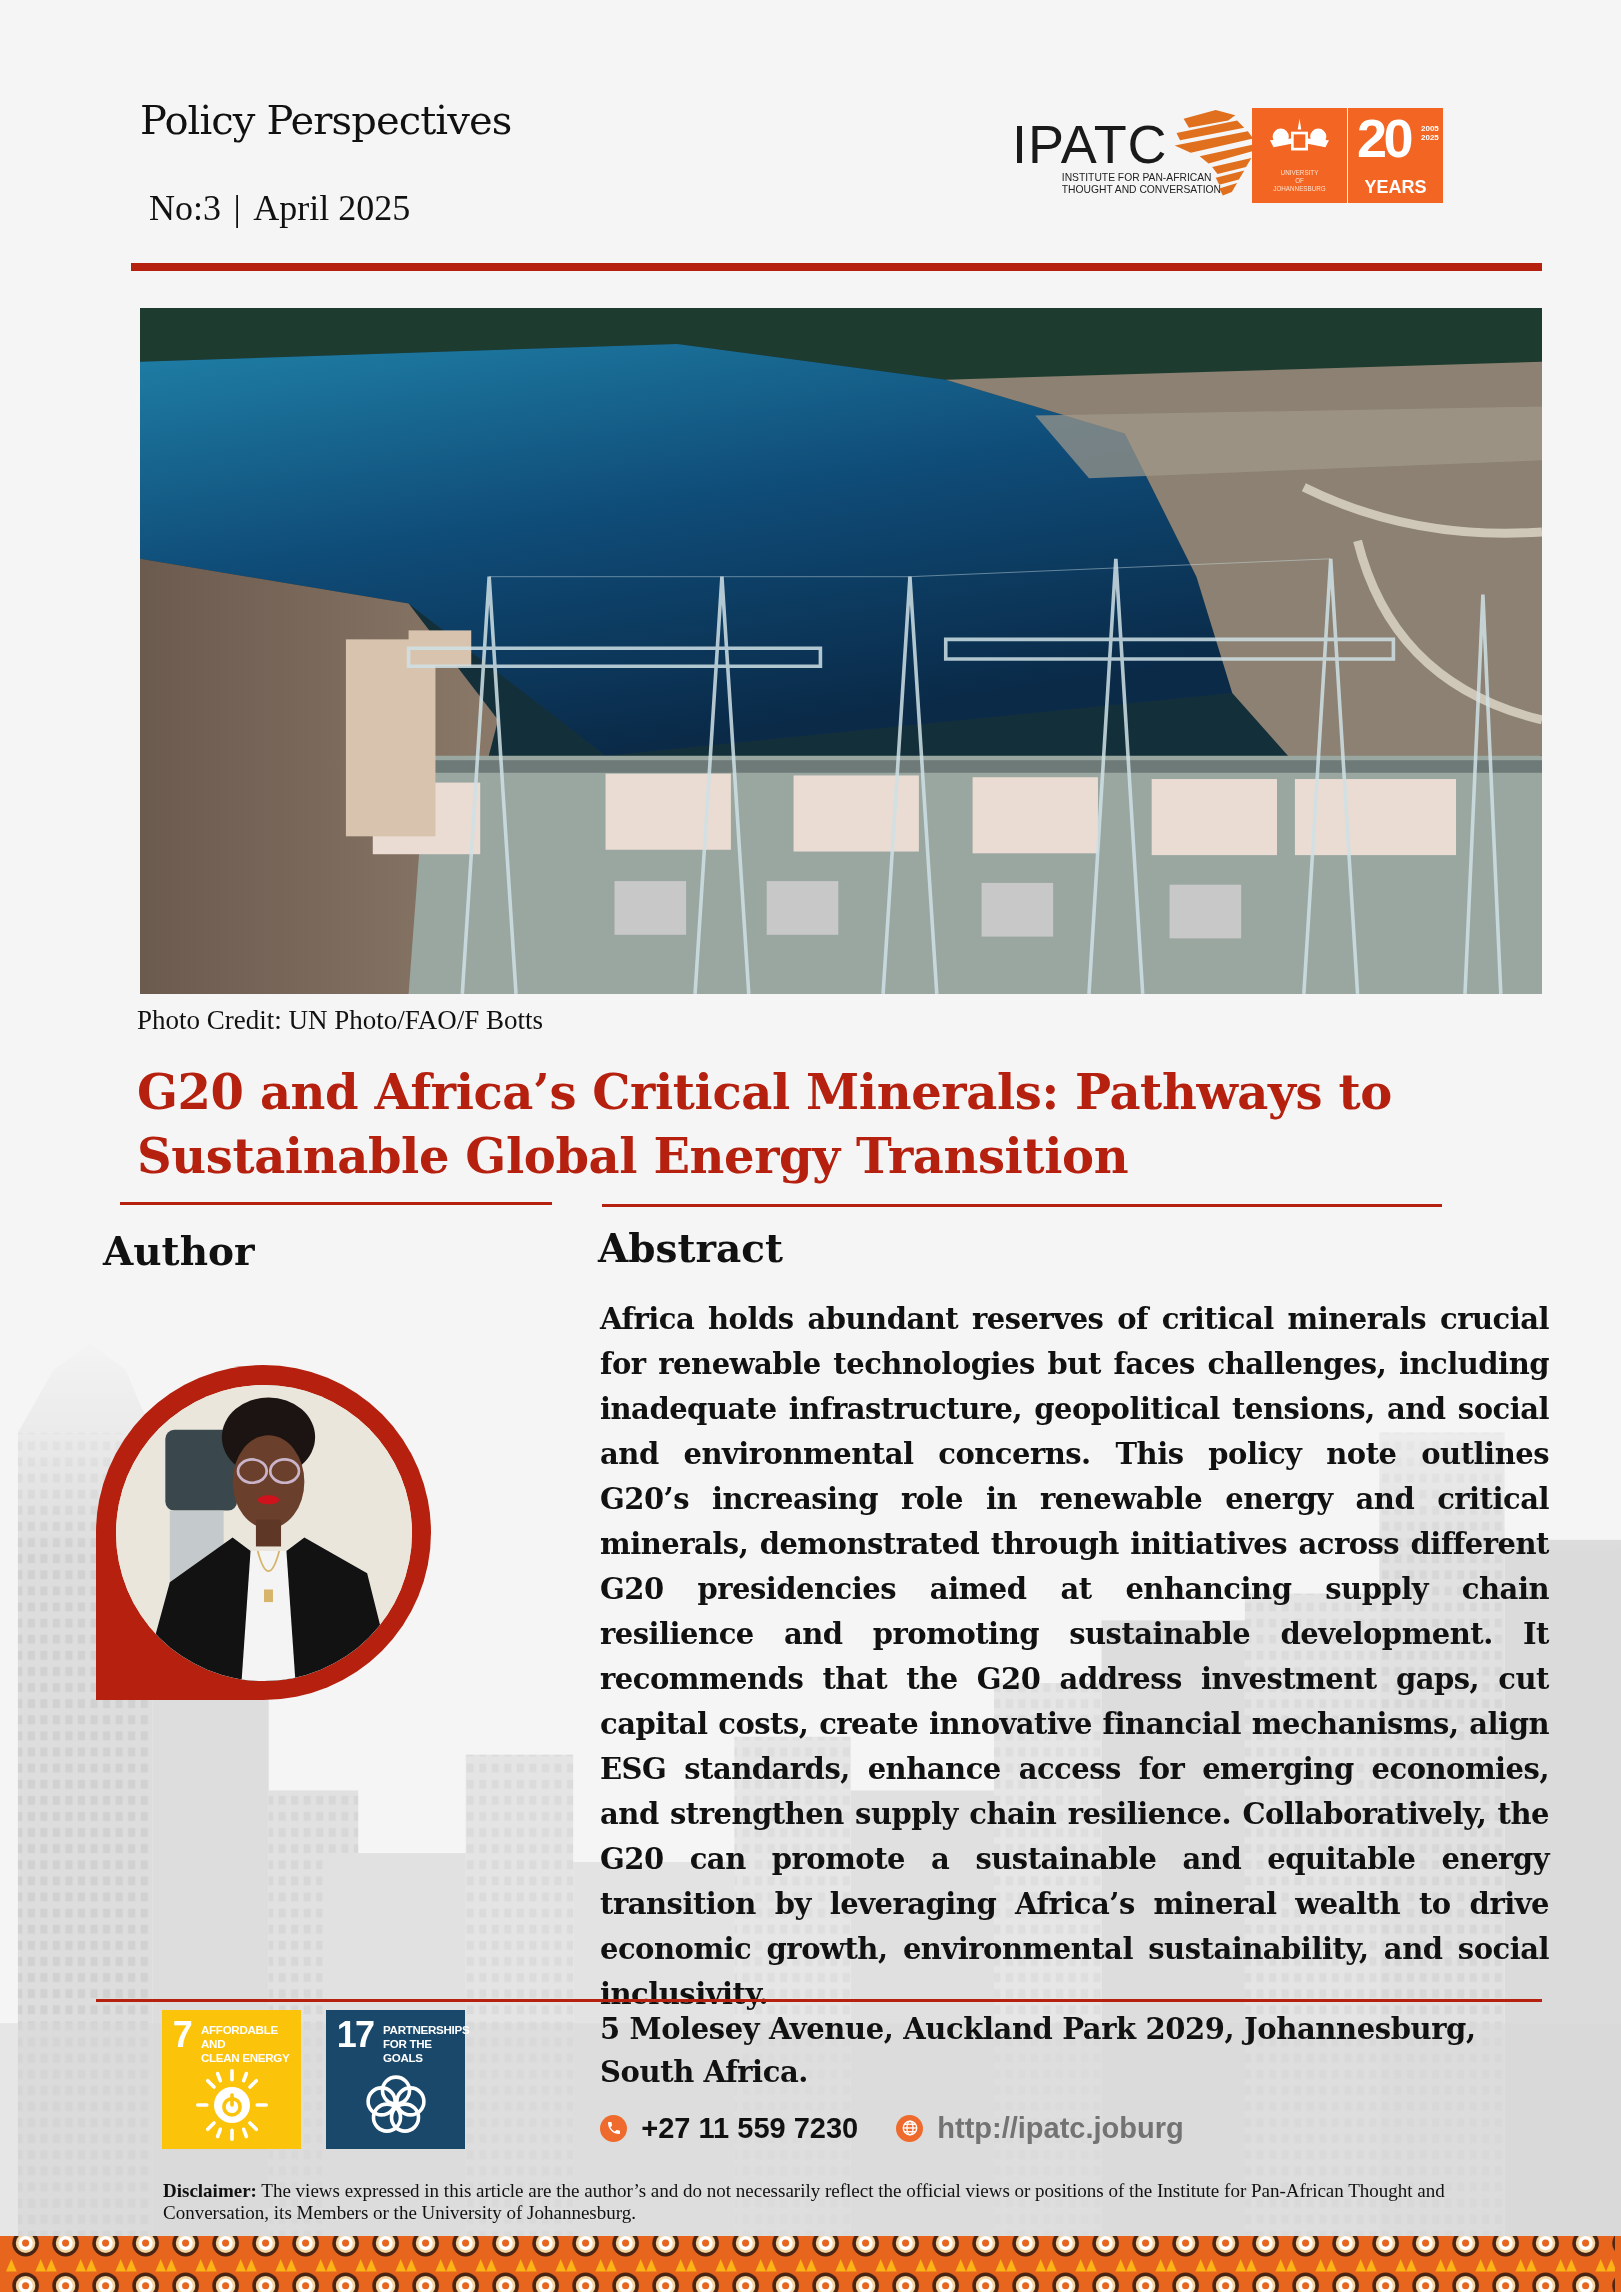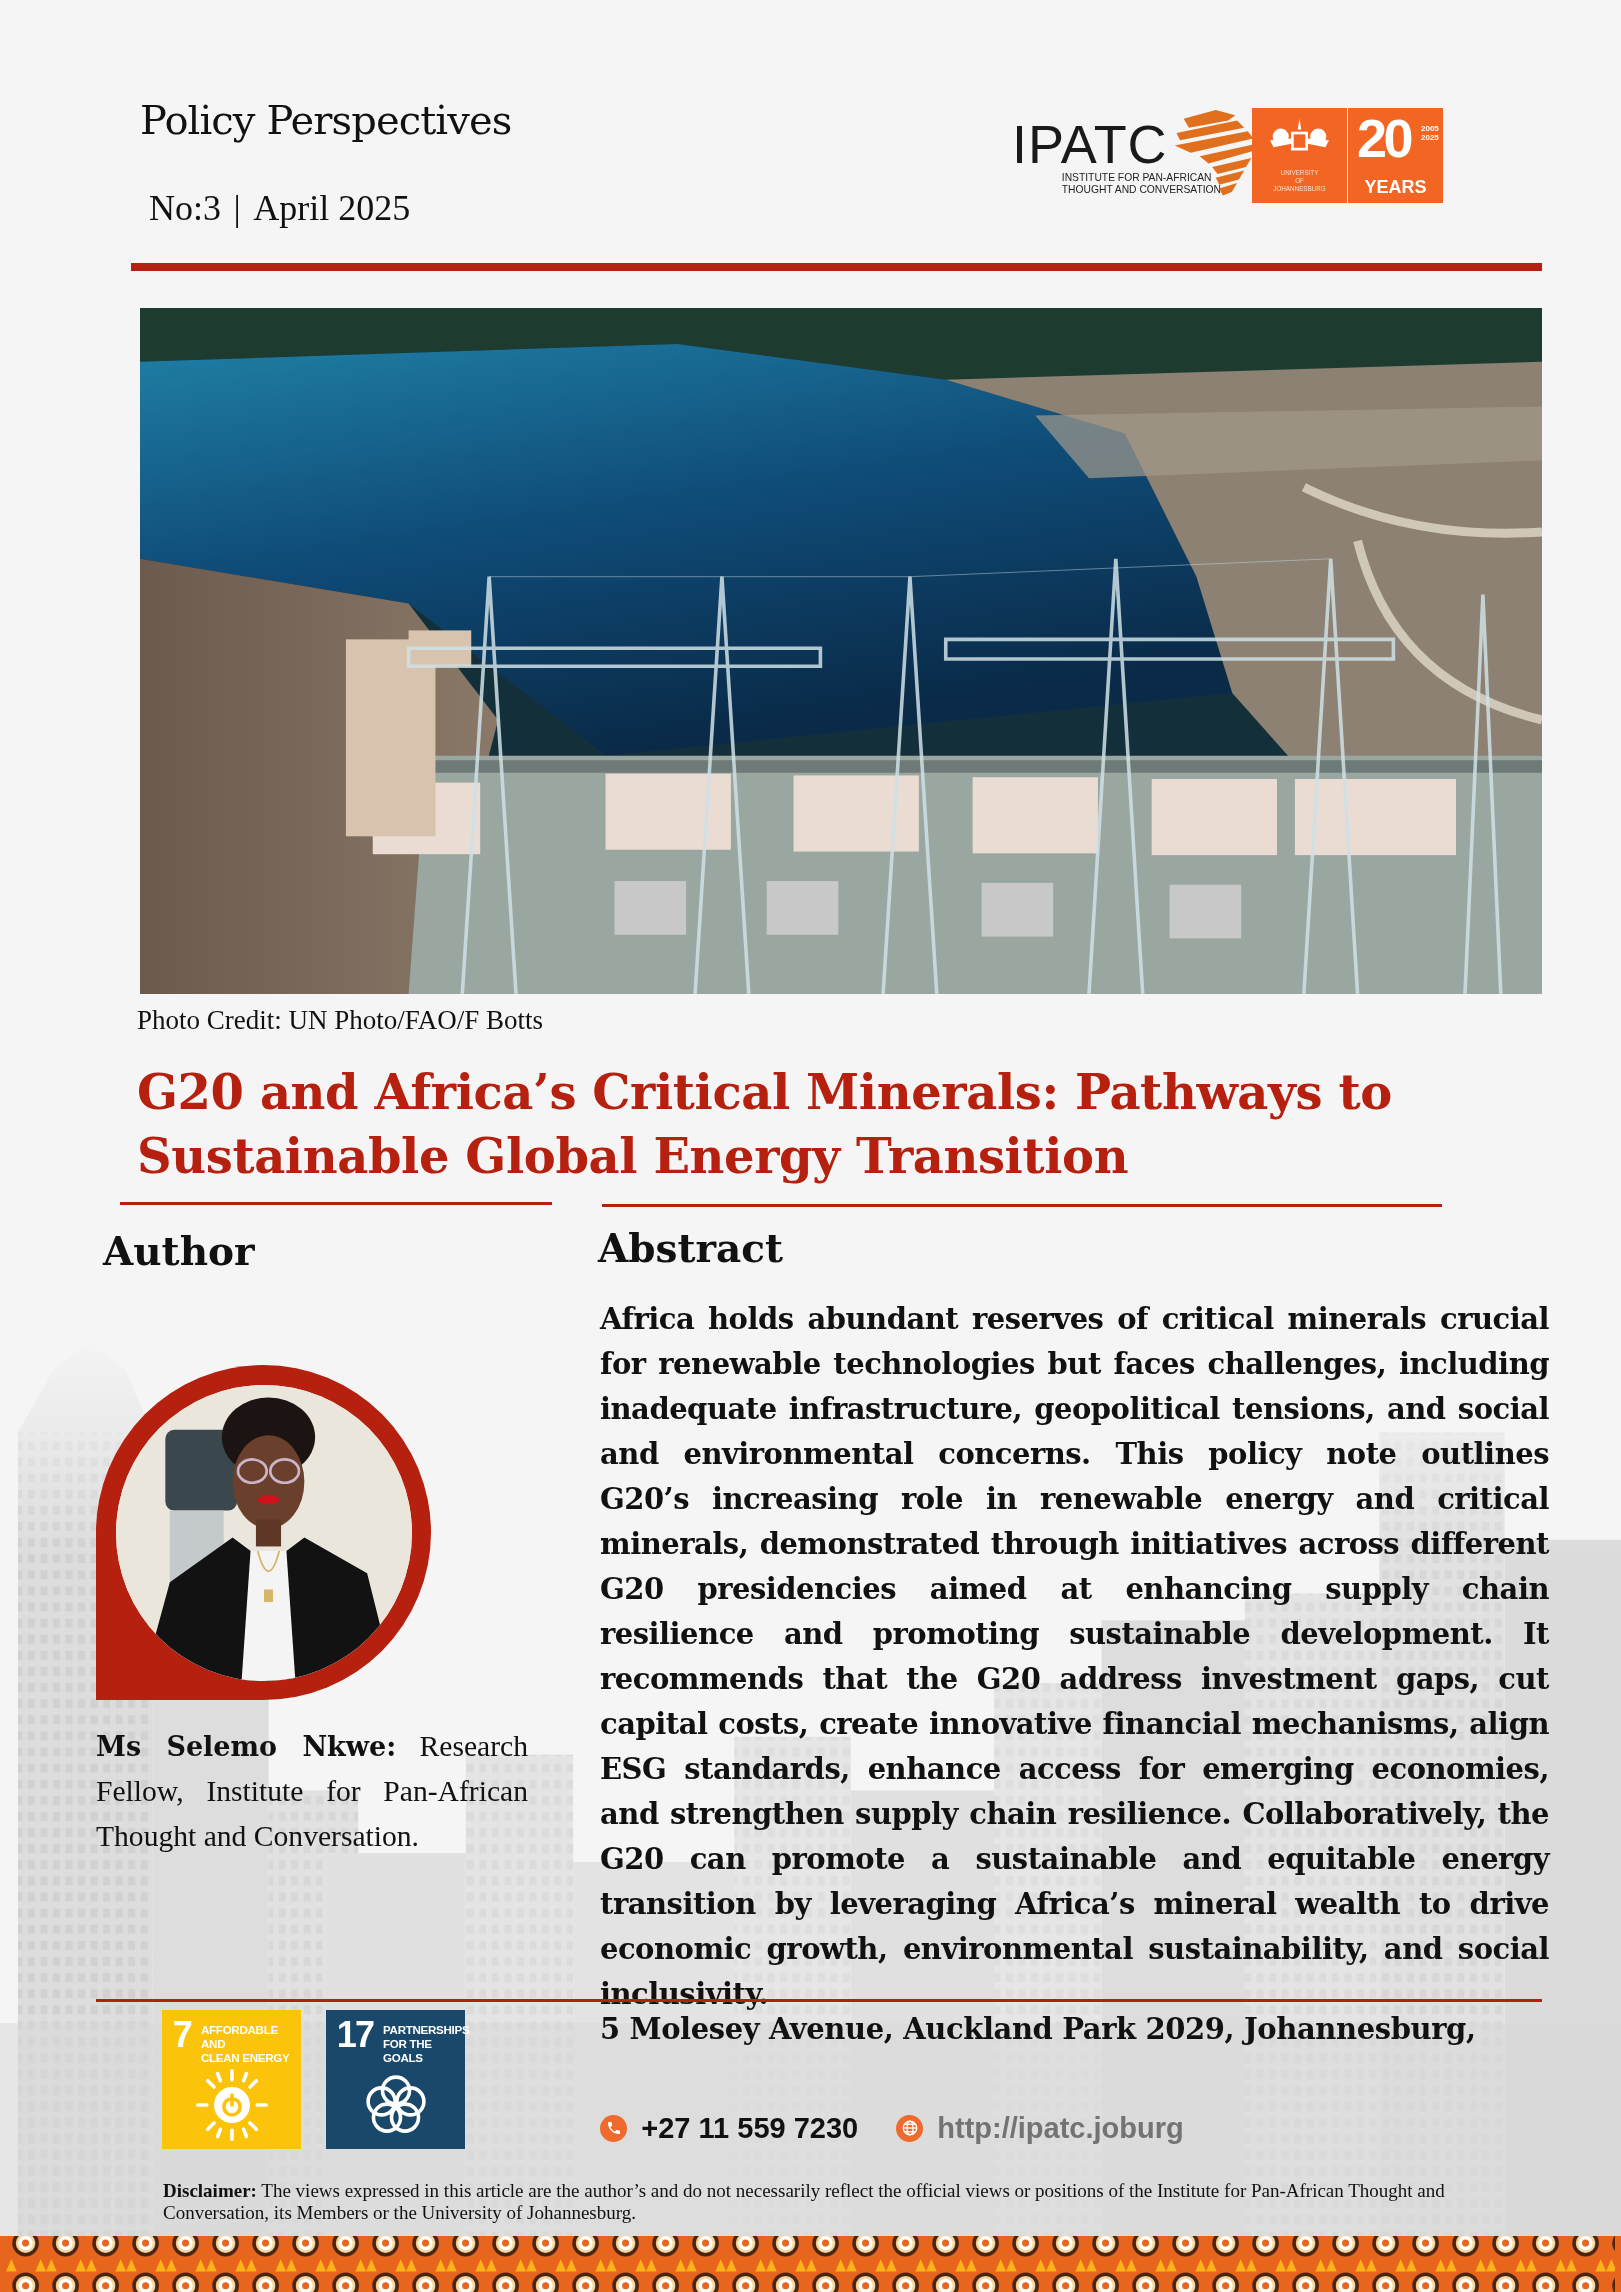--- a/index.html
+++ b/index.html
@@ -237,21 +237,20 @@
         <ellipse cx="170" cy="128" rx="12" ry="5" fill="#d0121d"></ellipse>
         <rect x="156" y="150" width="28" height="30" fill="#5e3726"></rect>
         <path d="M30 330 L60 220 L130 170 L170 200 L210 170 L280 210 L310 330 Z" fill="#121212"></path>
         <path d="M150 185 L190 185 L200 330 L140 330 Z" fill="#f4f4f4"></path>
         <path d="M158 185 Q170 230 182 185" stroke="#d6b46a" stroke-width="2" fill="none"></path>
         <rect x="165" y="228" width="10" height="14" fill="#d6b46a"></rect>
       </svg>
     </div>
   </div>
 
-  <p class="abs bio"><b>Ms Selemo Nkwe:</b><span> Research Fellow, Institute for Pan-African Thought and Conversation.</span></p>
 
   <p class="abs abstract">Africa holds abundant reserves of critical minerals crucial for renewable technologies but faces challenges, including inadequate infrastructure, geopolitical tensions, and social and environmental concerns. This policy note outlines G20’s increasing role in renewable energy and critical minerals, demonstrated through initiatives across different G20 presidencies aimed at enhancing supply chain resilience and promoting sustainable development. It recommends that the G20 address investment gaps, cut capital costs, create innovative financial mechanisms, align ESG standards, enhance access for emerging economies, and strengthen supply chain resilience. Collaboratively, the G20 can promote a sustainable and equitable energy transition by leveraging Africa’s mineral wealth to drive economic growth, environmental sustainability, and social inclusivity.</p>
 
   <div class="abs footer-rule"></div>
 
   <div class="abs sdg" style="left:162px; background:#fcc30b;">
     <span class="num">7</span>
     <div class="lbl" style="left:39px;">
       <div>AFFORDABLE AND</div>
       <div>CLEAN ENERGY</div>
@@ -288,20 +287,21 @@
         <circle cx="24" cy="36" r="15"></circle>
         <circle cx="56" cy="36" r="15"></circle>
         <circle cx="30" cy="54" r="15"></circle>
         <circle cx="50" cy="54" r="15"></circle>
       </g>
     </svg>
   </div>
 
   <div class="abs address">
     <div>5 Molesey Avenue, Auckland Park 2029, Johannesburg,</div>
+    <div>South Africa.</div>
   </div>
   <div class="abs contact" style="left:600px;">
     <span class="ic">
       <svg width="16" height="16" viewBox="0 0 24 24">
           <path fill="#fff" d="M6.6 10.8c1.4 2.8 3.8 5.1 6.6 6.6l2.2-2.2c.3-.3.7-.4 1-.2 1.1.4 2.3.6 3.6.6.6 0 1 .4 1 1V20c0 .6-.4 1-1 1C10.6 21 3 13.4 3 4c0-.6.4-1 1-1h3.5c.6 0 1 .4 1 1 0 1.3.2 2.5.6 3.6.1.3 0 .7-.2 1z"></path>
         </svg>
     </span>
     <span>+27 11 559 7230</span>
   </div>
   <div class="abs contact" style="left:896px;">

